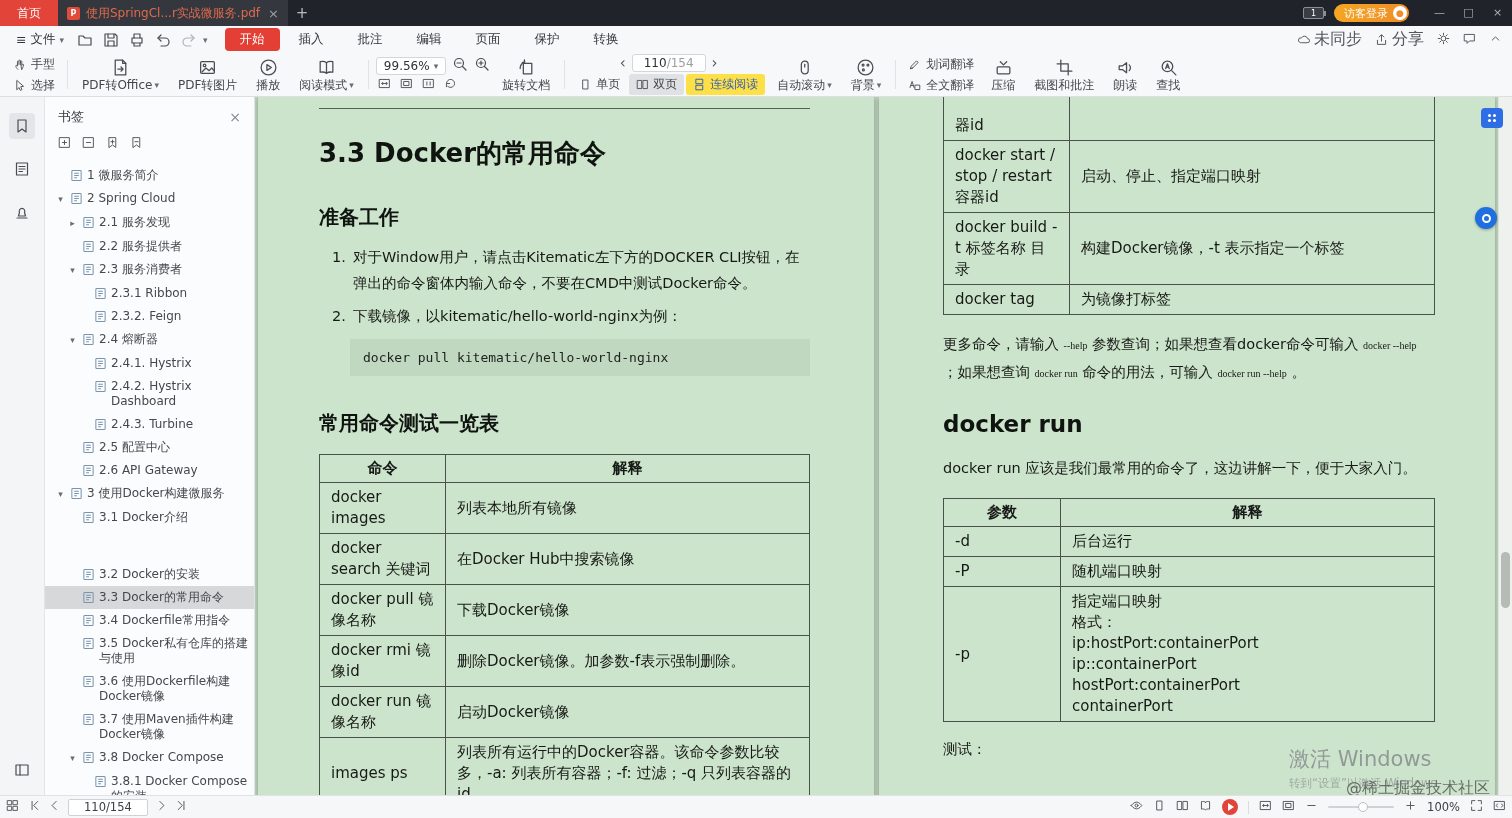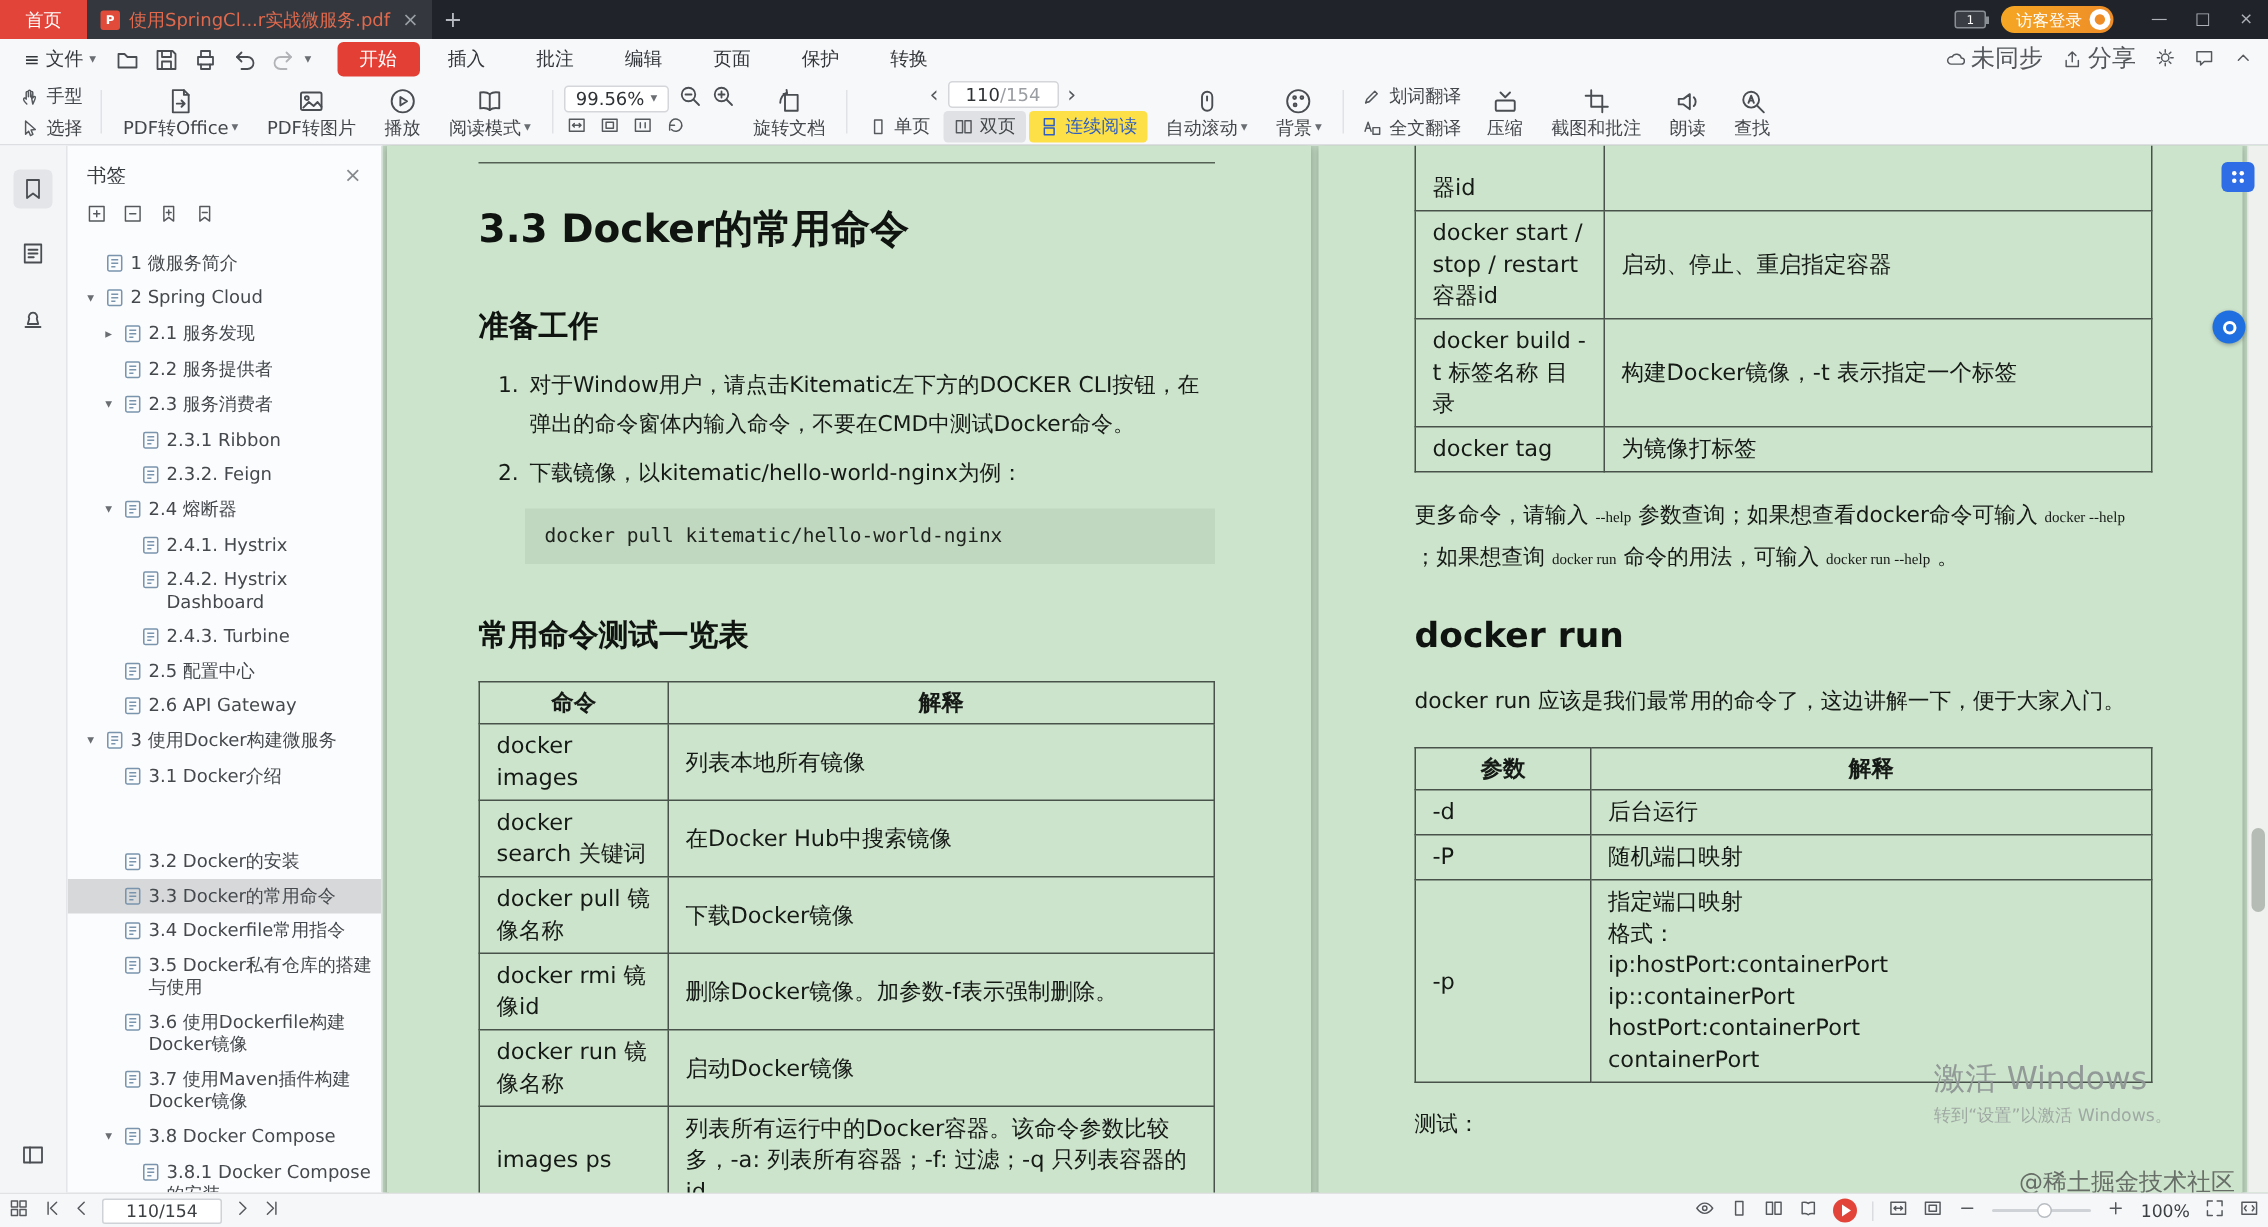--- a/index.html
+++ b/index.html
@@ -81,21 +81,21 @@
 .ol-num{width:21px;flex:0 0 21px}
 .codeblock{background:#c1d8c0;padding:11px 13px;font-family:"DejaVu Sans Mono","Liberation Mono",monospace;font-size:13px;color:#20241f;margin-top:10px;white-space:nowrap;overflow:hidden}
 .cb1{margin-left:31px}
 .doctable{border-collapse:collapse;margin-top:17px;width:100%;table-layout:fixed;font-size:15px}
 .doctable th,.doctable td{border:1px solid #49524a;padding:4px 11px;text-align:left;vertical-align:middle;white-space:pre-line;line-height:21px;word-break:break-word}
 .doctable th{text-align:center;font-weight:bold;padding:3px}
 .tbl-cut{margin-top:-8px}
 .para{font-size:14.5px;line-height:26px;margin-top:16px}
 .mono{font-family:Liberation Serif, serif;font-size:10px}
 .test-label{font-size:14.5px;margin-top:18px}
-.watermark{position:absolute;right:64px;top:608px;color:#8d9494;opacity:.92;text-align:left;pointer-events:none}
+.watermark{position:absolute;right:64px;top:648px;color:#8d9494;opacity:.92;text-align:left;pointer-events:none}
 .wm1{font-size:21px}
 .wm2{font-size:11.5px;margin-top:3px;opacity:.8}
 .juejin{position:absolute;right:22px;top:681px;font-size:16px;color:#676e67;pointer-events:none}
 .vscroll{position:absolute;right:0;top:0;bottom:0;width:14px;background:#eef1ee;border-left:1px solid #dfe3df}
 .vthumb{position:absolute;left:2px;width:9px;border-radius:5px;background:#b5bbb5;top:455px;height:56px}
 
 .statusbar{height:23px;flex:0 0 23px;background:#f6f7f9;border-top:1px solid #e0e2e4;display:flex;align-items:center;padding:0 6px;gap:9px}
 .sb-group{display:flex;align-items:center;gap:7px}
 .sb-pagebox{background:#fff;border:1px solid #cfd2d6;border-radius:2px;padding:0 15px;font-size:11.5px;height:17px;display:flex;align-items:center;color:#3c4043}
 .sb-right{margin-left:auto;display:flex;align-items:center;gap:10px}
@@ -738,21 +738,21 @@
             </colgroup>
           <thead></thead>
             <tbody>
               <tr>
                 <td>
 器id</td>
                 <td></td>
               </tr>
               <tr>
                 <td>docker start / stop / restart 容器id</td>
-                <td>启动、停止、重启指定容器</td>
+                <td>启动、停止、指定端口映射</td>
               </tr>
               <tr>
                 <td>docker build -t 标签名称 目录</td>
                 <td>构建Docker镜像，-t 表示指定一个标签</td>
               </tr>
               <tr>
                 <td>docker tag</td>
                 <td>为镜像打标签</td>
               </tr>
             </tbody>

